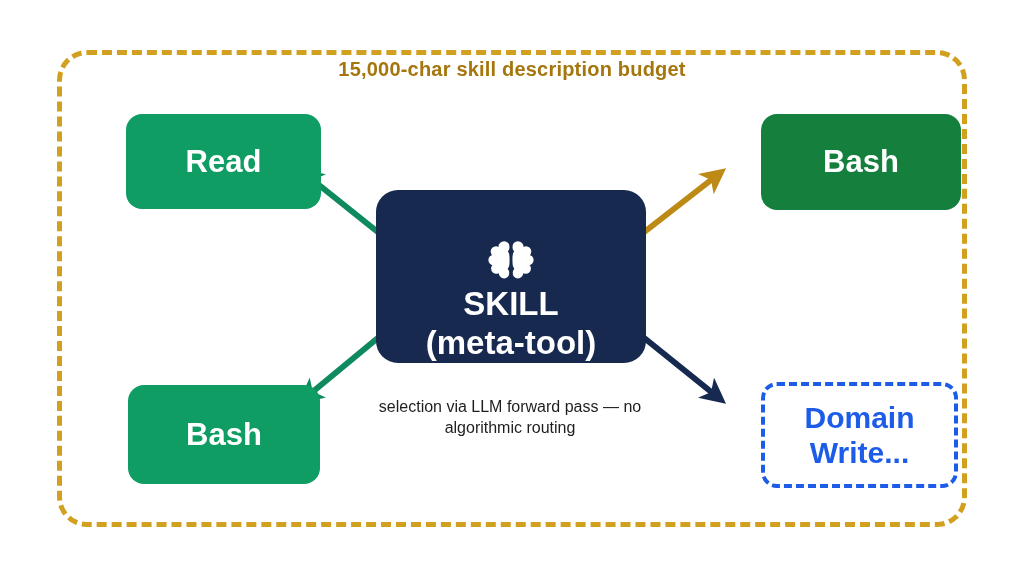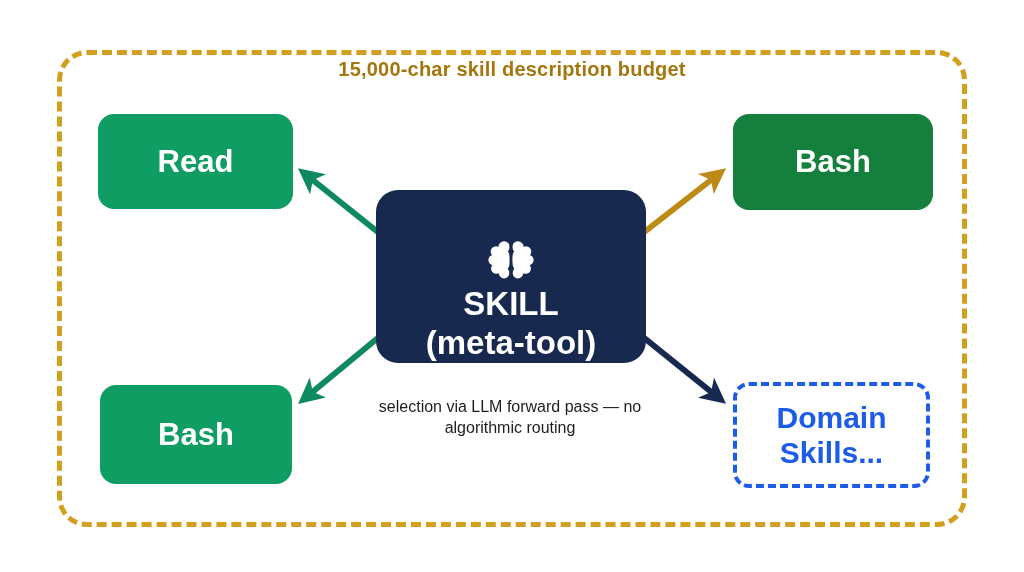--- a/index.html
+++ b/index.html
@@ -40,20 +40,21 @@
     position: absolute;
     display: flex;
     align-items: center;
     justify-content: center;
     border-radius: 16px;
     color: #ffffff;
     font-weight: bold;
     font-size: 31px;
     box-sizing: border-box;
     text-align: center;
+    margin-left: 28px;
   }
   .node-read  { left:  98px; top: 114px; width: 195px; height:  95px; background: #0F9D63; }
   .node-bash  { left: 733px; top: 114px; width: 200px; height:  96px; background: #15803d; }
   .node-write { left: 100px; top: 385px; width: 192px; height:  99px; background: #0F9D63; }
   .node-domain {
     left: 733px; top: 382px; width: 197px; height: 106px;
     background: #ffffff;
     border: 4px dashed #1D5CE8;
     color: #1D5CE8;
     font-size: 30px;
@@ -140,21 +141,21 @@
 
   <div class="node node-bash">
     <span>Bash</span>
   </div>
 
   <div class="node node-write">
     <span>Bash</span>
   </div>
 
   <div class="node node-domain">
-    <span>Domain Skills...</span>
+    <span>Domain Write...</span>
   </div>
 
   <div class="center-node">
     <svg class="brain" viewBox="0 0 60 52" xmlns="http://www.w3.org/2000/svg">
       <g fill="#ffffff">
         <ellipse cx="17" cy="26" rx="12" ry="17"></ellipse>
         <ellipse cx="43" cy="26" rx="12" ry="17"></ellipse>
         <circle cx="21" cy="9" r="7.5"></circle>
         <circle cx="10.5" cy="15" r="7"></circle>
         <circle cx="7.5" cy="26" r="7"></circle>

